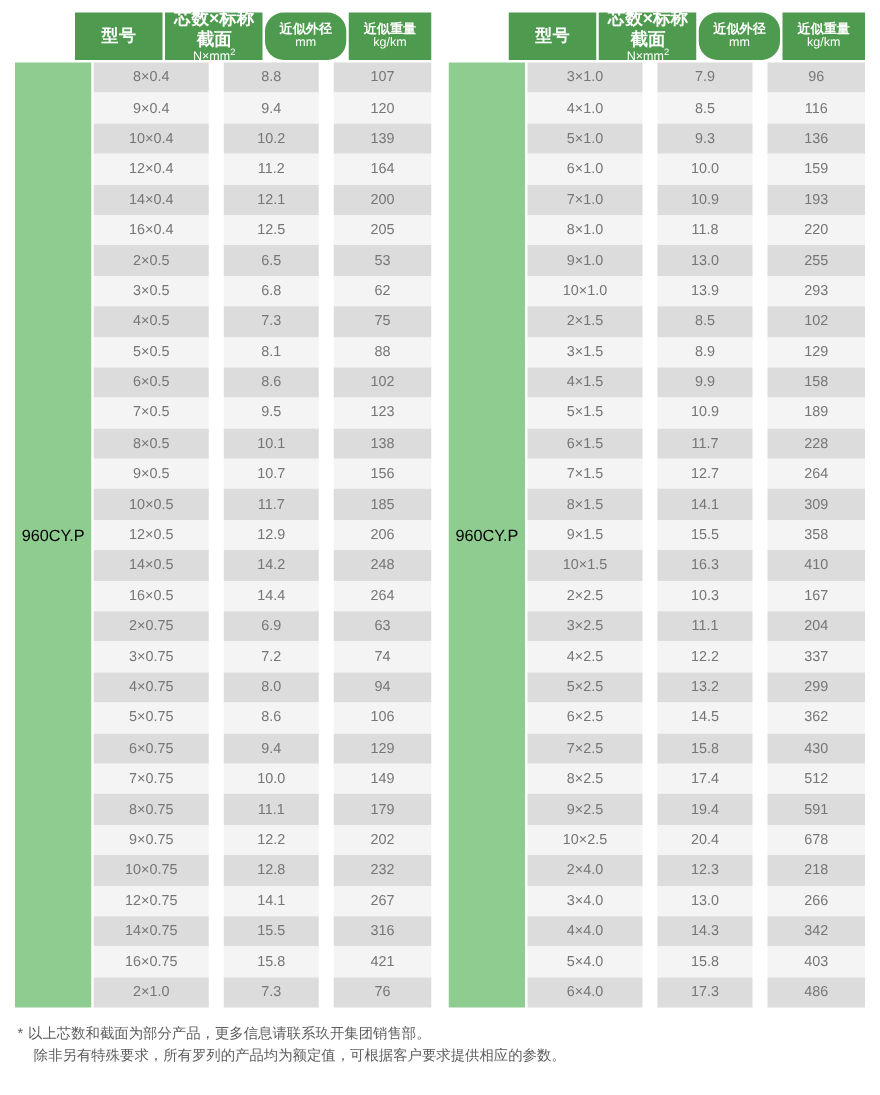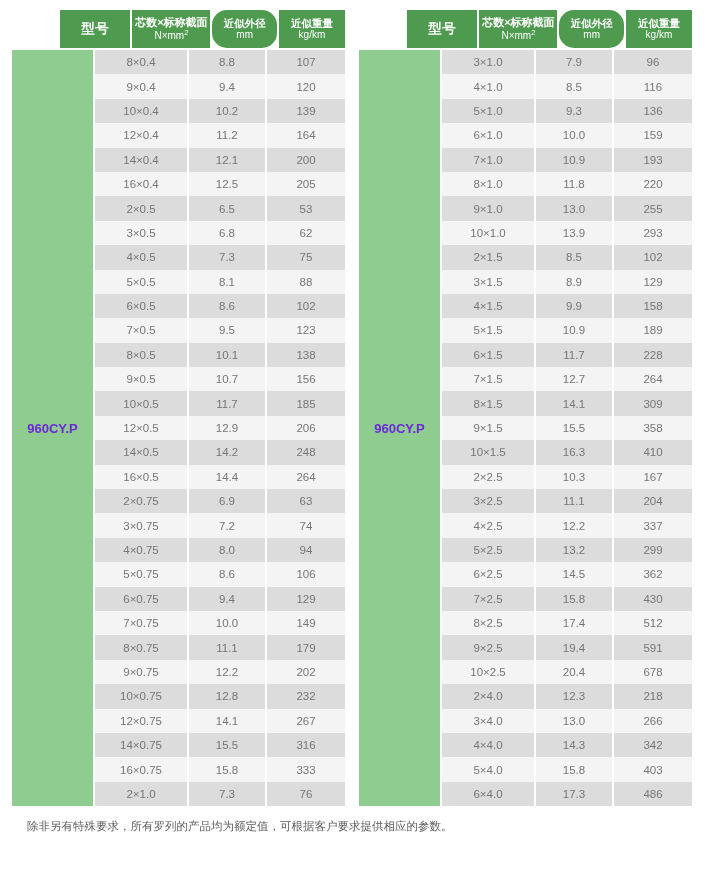--- a/index.html
+++ b/index.html
@@ -72,51 +72,51 @@
   }
   .th-weight {
     width: 78px;
     font-size: 10.5px;
     font-weight: bold;
   }
   .th-line2 {
     font-weight: normal;
     font-size: 10px;
   }
-  .th-spec .th-line1 { font-size: 11px; }
+  .th-spec .th-line1 { font-size: 14px; }
 
   sup {
     font-size: 7.5px;
     vertical-align: super;
     line-height: 0;
   }
 
   
   .tbody-wrap {
     display: flex;
     gap: 2px;
     margin-top: 2px;
   }
 
   .model-cell {
     width: 83px;
     background: #8fcc8f;
-    color: #6d28d9;
+    color: #000000;
     font-size: 13px;
-    font-weight: bold;
+    font-weight: normal;
     display: flex;
     align-items: center;
     justify-content: center;
     text-align: center;
     box-sizing: border-box;
   }
 
   .rows-cols {
     display: flex;
-    gap: 2px;
+    gap: 12px;
     flex: 1;
   }
   .col {
     display: flex;
     flex-direction: column;
   }
   .col-spec   { width: 92px; }
   .col-dia    { width: 76px; }
   .col-weight { width: 78px; }
 
@@ -263,21 +263,21 @@
               <div class="cell even">74</div>
               <div class="cell odd">94</div>
               <div class="cell even">106</div>
               <div class="cell odd">129</div>
               <div class="cell even">149</div>
               <div class="cell odd">179</div>
               <div class="cell even">202</div>
               <div class="cell odd">232</div>
               <div class="cell even">267</div>
               <div class="cell odd">316</div>
-              <div class="cell even">333</div>
+              <div class="cell even">421</div>
               <div class="cell odd">76</div>
             </div>
           </div>
         </div>
       </div>
       <div class="spec-table">
         <div class="thead">
           <div class="th th-model">
             <span>型号</span>
           </div>
@@ -395,16 +395,19 @@
               <div class="cell odd">342</div>
               <div class="cell even">403</div>
               <div class="cell odd">486</div>
             </div>
           </div>
         </div>
       </div>
     </div>
 
   <div class="footnote">
+    <span class="fn-line fn-line1">
+      <span class="fn-star">*</span><span>以上芯数和截面为部分产品，更多信息请联系玖开集团销售部。</span>
+    </span>
     <span class="fn-line fn-line2">除非另有特殊要求，所有罗列的产品均为额定值，可根据客户要求提供相应的参数。</span>
   </div>
 
 </div>
 
 </body></html>

